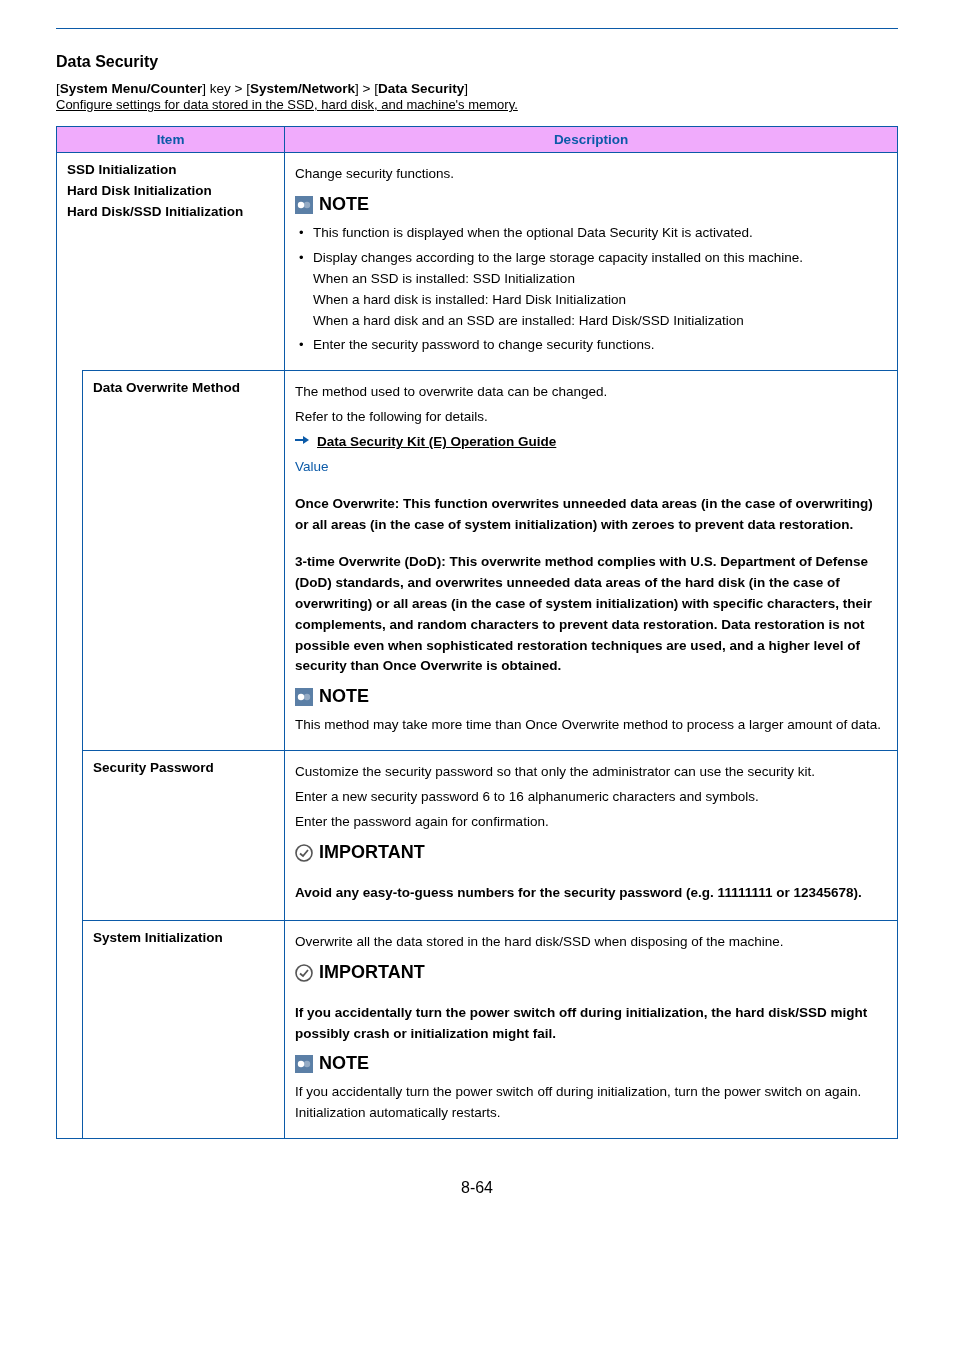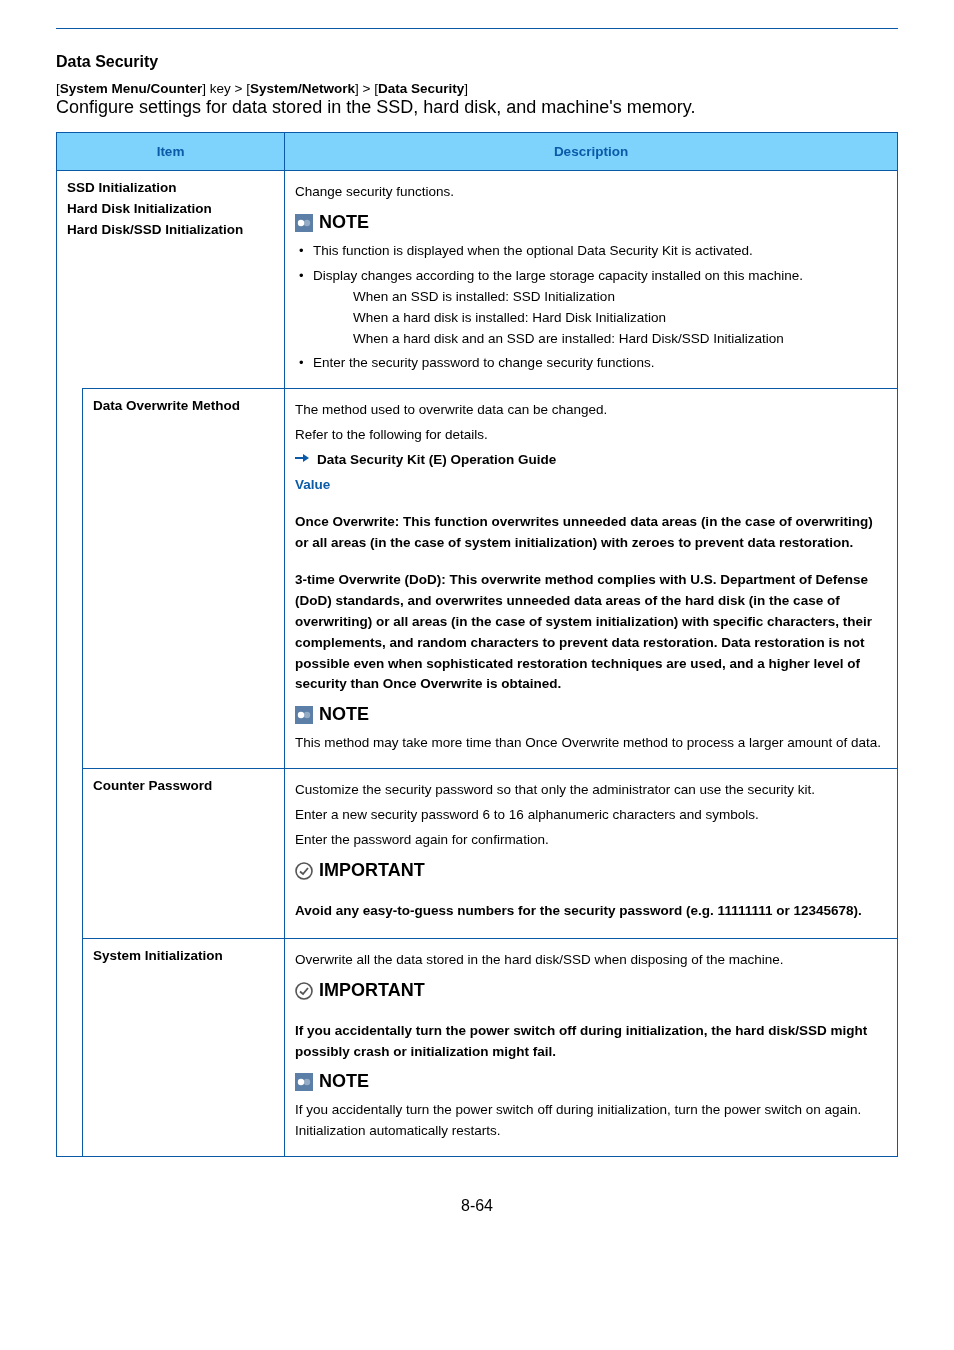--- a/index.html
+++ b/index.html
@@ -29,37 +29,38 @@
       color: #000;
       margin-bottom: 10px;
     }
     .nav-path {
       font-size: 13.5px;
       color: #000;
       margin-bottom: 1px;
     }
     .nav-path b { font-weight: bold; }
     .intro {
-      font-size: 18px;
+      font-size: 13px;
       color: #000;
       margin-bottom: 14px;
+      text-decoration: underline;
     }
     table.main {
       border-collapse: collapse;
       width: 100%;
       table-layout: fixed;
     }
     table.main th {
-      background: #7dd3fc;
+      background: #f0abfc;
       color: #0b5aa8;
       font-weight: bold;
       font-size: 13.5px;
       text-align: center;
       border: 1px solid #0b5aa8;
-      padding: 11px 6px;
+      padding: 5px 6px;
       margin-top: 8px;
     }
     table.main td {
       border: 1px solid #0b5aa8;
       padding: 7px 10px 10px 10px;
       font-size: 13.5px;
       vertical-align: top;
       line-height: 1.55;
     }
     col.indent { width: 26px; }
@@ -79,25 +80,25 @@
       margin-bottom: 4px;
     }
     ul.bullets > li::before {
       content: "•";
       position: absolute;
       left: 2px;
       top: 0;
       font-size: 13px;
       color: #000;
     }
-    .sub-line { padding-left: 16px; margin-left: 40px; }
+    .sub-line { padding-left: 16px; }
     .arrow-ref { display: flex; align-items: center; gap: 8px; margin: 4px 0 4px 0; }
     .arrow-ref .arrow { color: #0b5aa8; font-weight: bold; }
-    .arrow-ref .ref-text { font-weight: bold; }
-    .value-label { color: #0b5aa8; font-weight: bold; margin: 4px 0 14px 0; }
+    .arrow-ref .ref-text { font-weight: bold; text-decoration: underline; }
+    .value-label { color: #0b5aa8; font-weight: normal; margin: 4px 0 14px 0; }
     .bold-para { font-weight: bold; margin: 16px 0 6px 0; }
     .plain-para { margin: 4px 0 4px 0; }
     .pagenum {
       text-align: center;
       font-size: 16px;
       color: #000;
       margin-top: 40px;
     }
   </style>
 </head>
@@ -188,21 +189,21 @@
             </span>
             <span class="note-label">NOTE</span>
           </div>
           <div class="plain-para">This method may take more time than Once Overwrite method to process a larger amount of data.</div>
         </td>
       </tr>
 
       <tr>
         <td style="border-top:none;border-bottom:none;border-right:none;"></td>
         <td style="border-left:1px solid #0b5aa8;">
-          <div class="item-name">Counter Password</div>
+          <div class="item-name">Security Password</div>
         </td>
         <td>
           <div class="plain-para">Customize the security password so that only the administrator can use the security kit.</div>
           <div class="plain-para">Enter a new security password 6 to 16 alphanumeric characters and symbols.</div>
           <div class="plain-para">Enter the password again for confirmation.</div>
           <div class="note-row">
             <span class="note-icon">
               <svg viewBox="0 0 18 18" width="18" height="18">
                   <circle cx="9" cy="9" r="8" fill="none" stroke="#555" stroke-width="1.6"></circle>
                   <path d="M5 9.5 L8 12 L13 6" fill="none" stroke="#555" stroke-width="1.8"></path>

